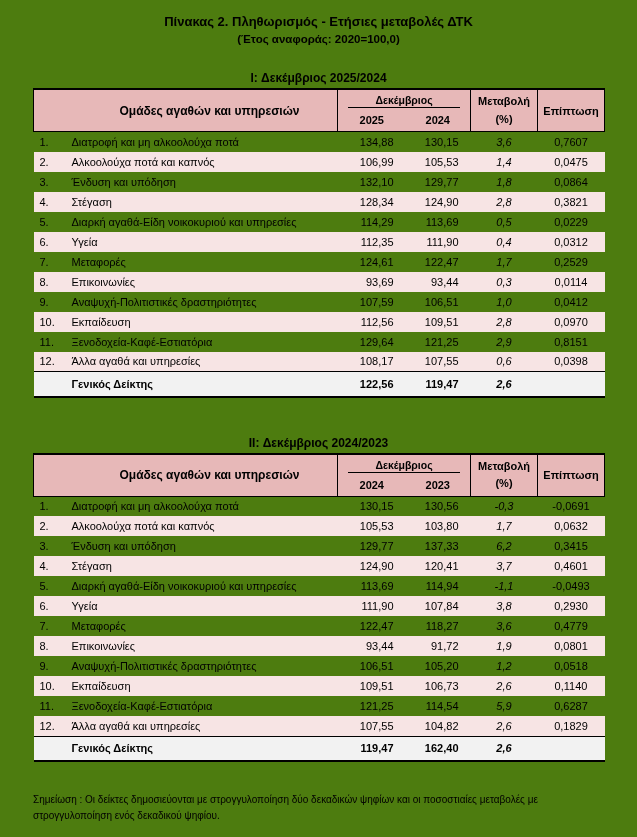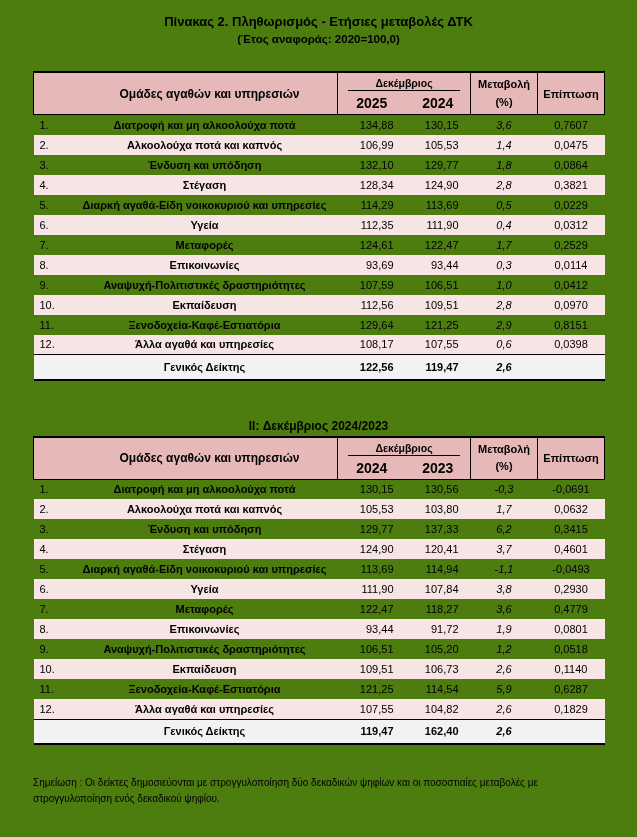--- a/index.html
+++ b/index.html
@@ -76,21 +76,21 @@
     border-bottom: 1px solid #000;
     margin: 0 10px;
     padding: 3px 0 1px 0;
     text-align: center;
     font-size: 10.5px;
   }
   .th-year {
     border-bottom: 1.5px solid #000;
     height: 22px;
     text-align: center;
-    font-size: 14px;
+    font-size: 11px;
   }
   .th-year2 { border-right: 1px solid #000; }
   .th-change {
     border-top: 2px solid #000;
     border-bottom: 1.5px solid #000;
     border-right: 1px solid #000;
     text-align: center;
     line-height: 1.55;
     font-size: 11px;
   }
@@ -98,21 +98,21 @@
     border-top: 2px solid #000;
     border-bottom: 1.5px solid #000;
     border-right: 1.5px solid #000;
     text-align: center;
     font-size: 11px;
   }
   tbody tr { height: 20px; }
   tbody tr.stripe { background: var(--stripe-bg, #f7e4e4); }
   td { padding: 0; vertical-align: middle; font-size: 11px; }
   td.num   { padding-left: 6px; text-align: left; }
-  td.label { text-align: center; font-weight: bold; }
+  td.label { text-align: left; }
   td.val   { text-align: right; padding-right: 12px; }
   td.chg   { text-align: center; font-style: italic; }
   td.imp   { text-align: center; }
   tfoot tr.total-row {
     background: var(--total-bg, #f2f2f2);
     font-weight: bold;
     height: 25px;
   }
   tfoot tr.total-row td {
     border-top: 1px solid #000;
@@ -126,20 +126,21 @@
   }
 </style>
 </head>
 <body>
 
 <div class="page">
   <div class="main-title">Πίνακας 2. Πληθωρισμός - Ετήσιες μεταβολές ΔΤΚ</div>
   <div class="sub-title">(Έτος αναφοράς: 2020=100,0)</div>
   <div id="tables-container">
   <section class="table-section">
+    <div class="table-title">I: Δεκέμβριος 2025/2024</div>
     <table class="data-table">
       <colgroup>
         <col class="c-num">
             <col class="c-label">
             <col class="c-v1">
             <col class="c-v2">
             <col class="c-chg">
             <col class="c-imp">
       </colgroup>
       <thead>

